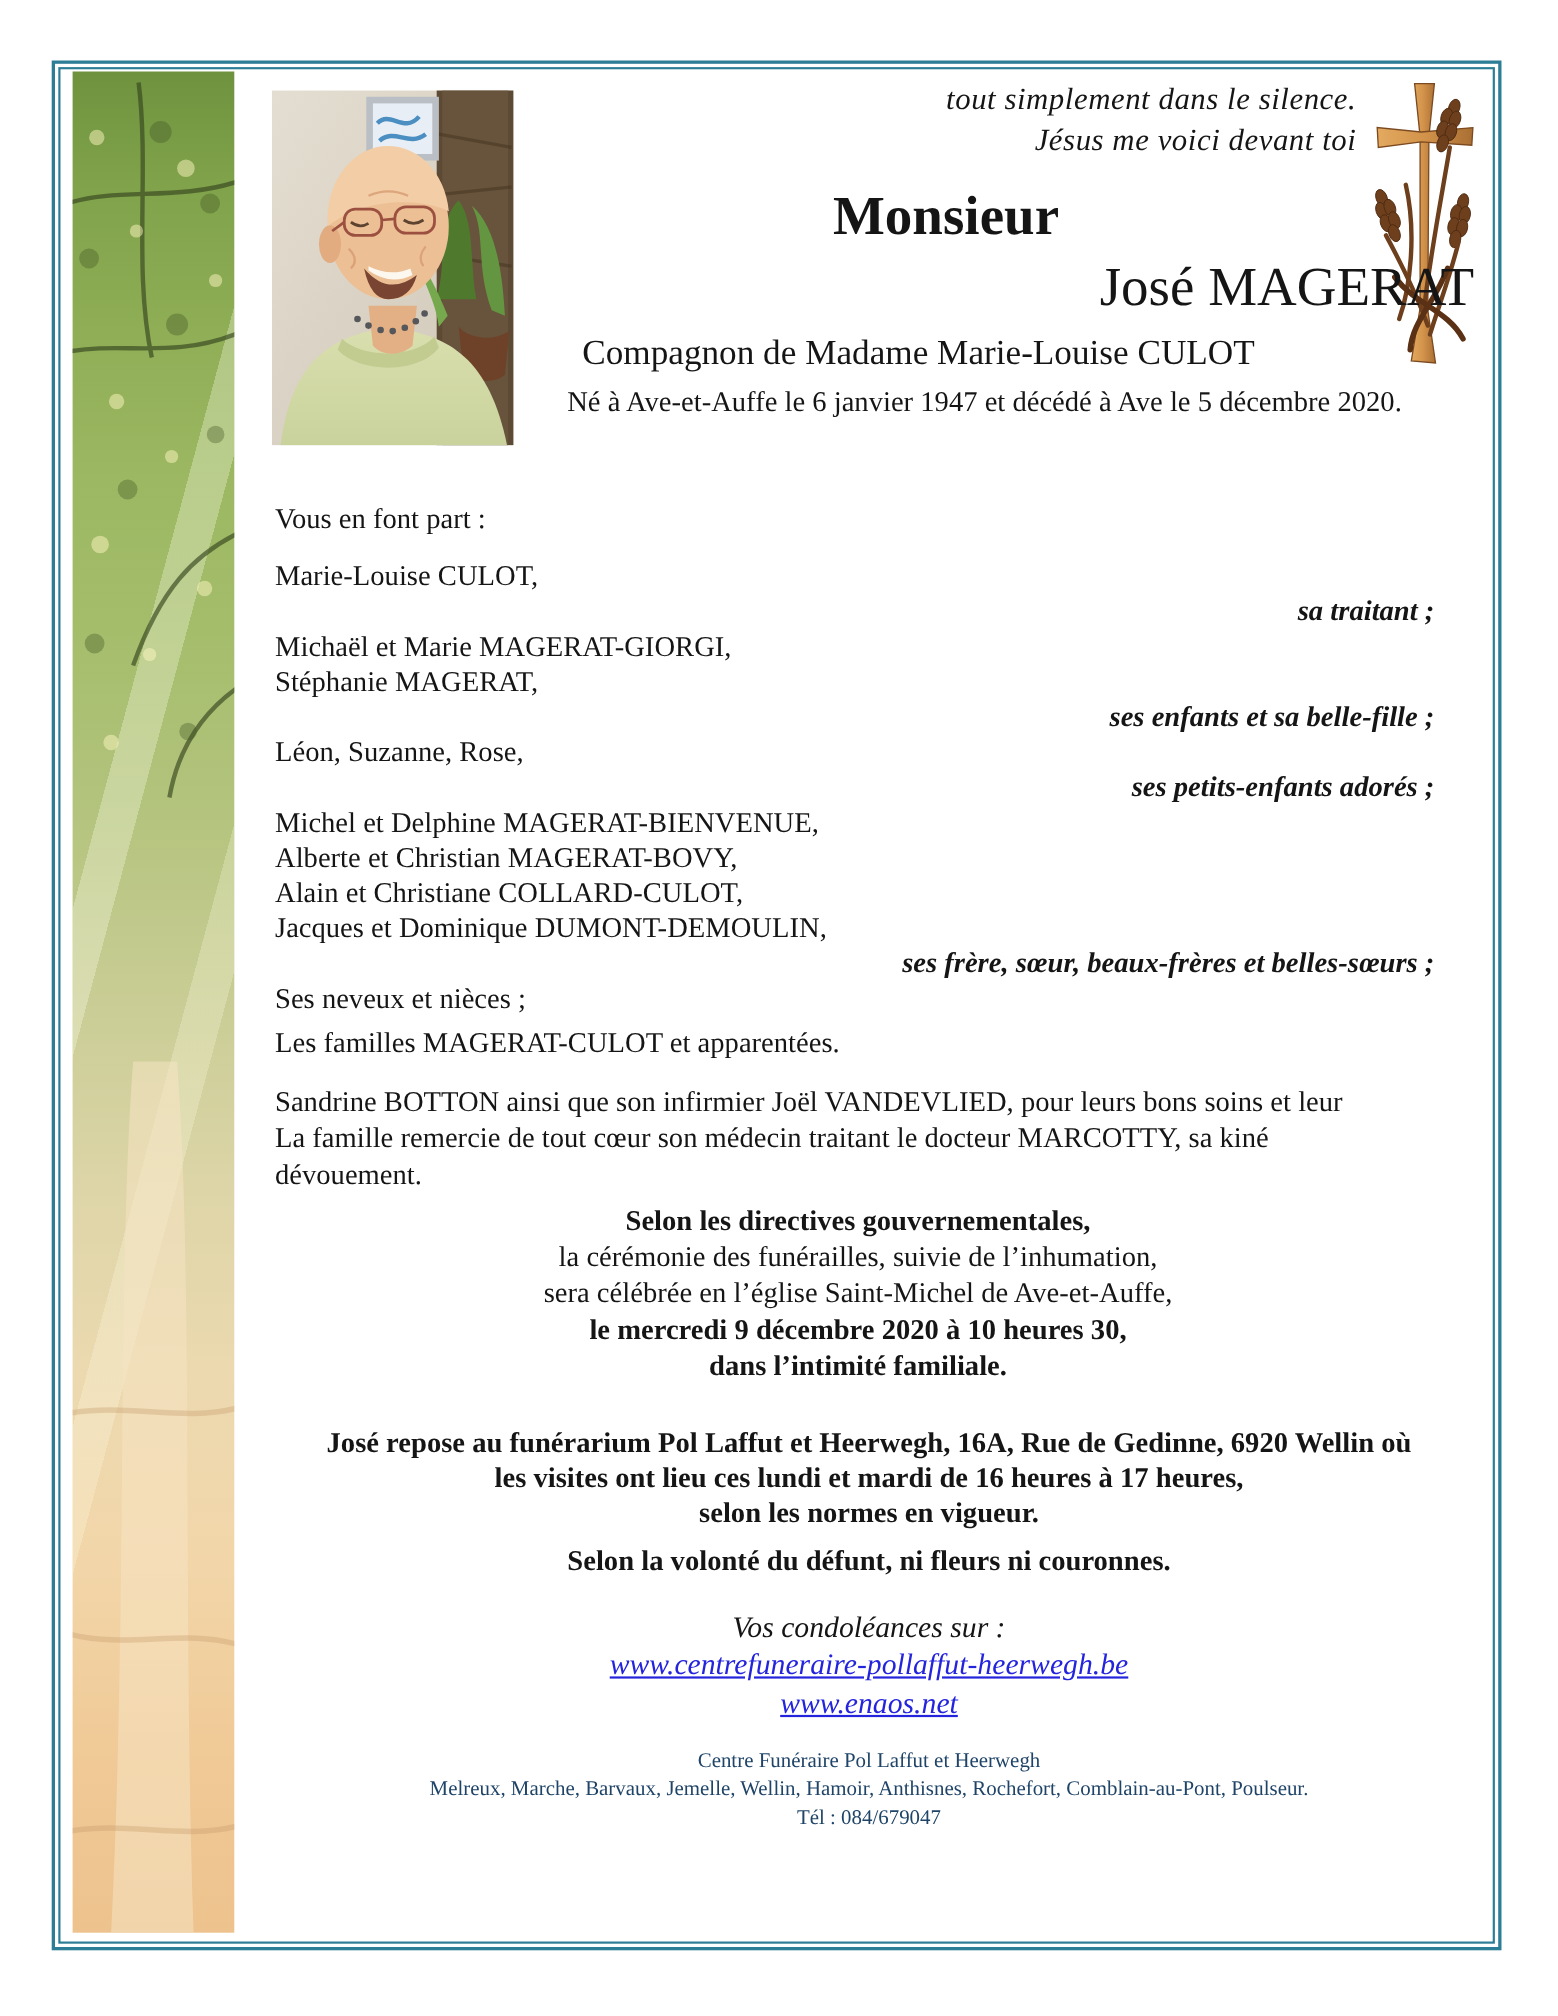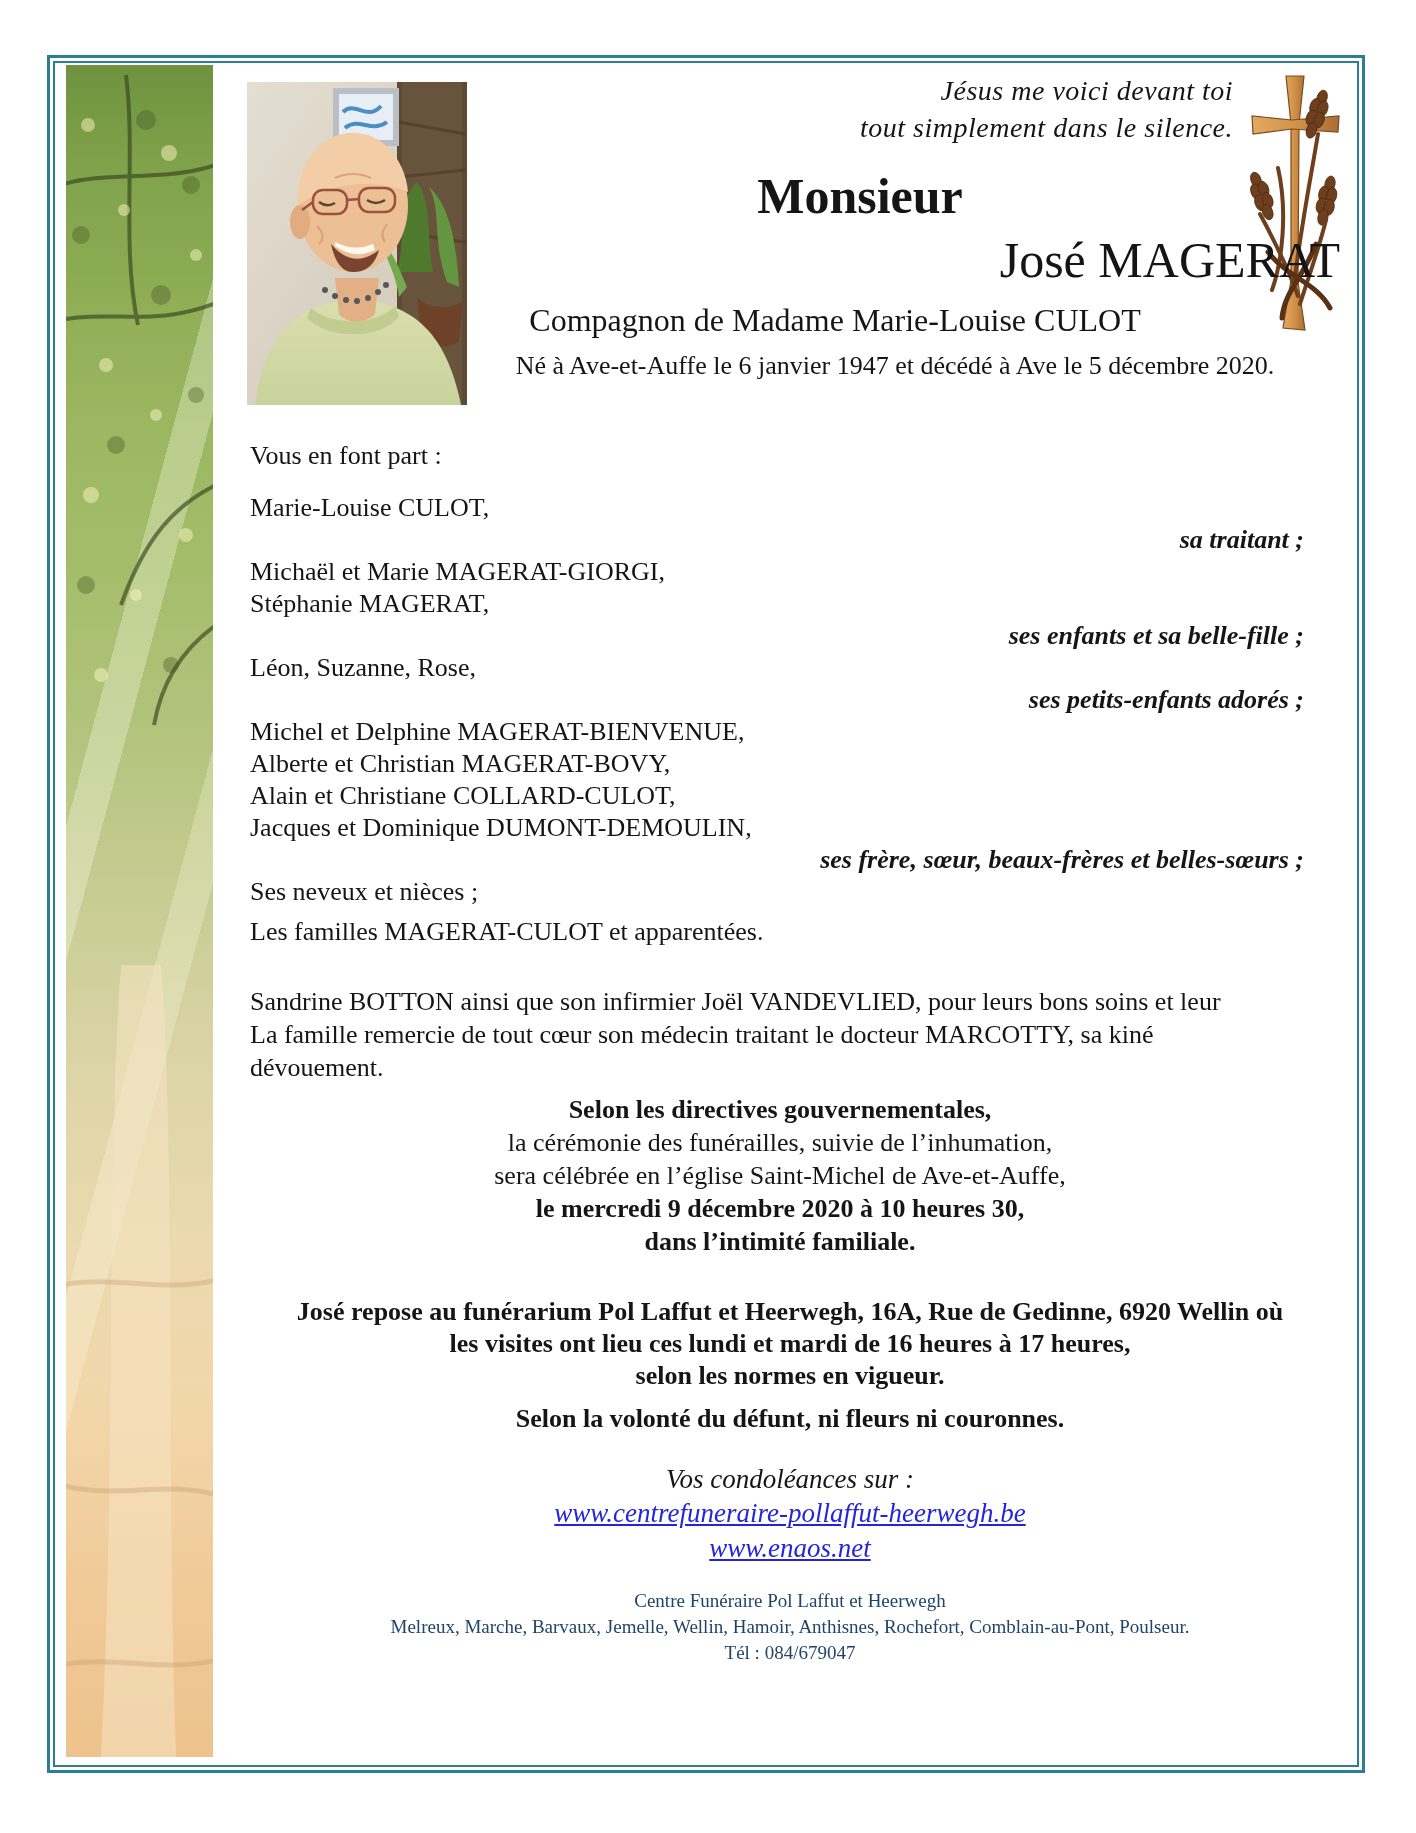--- a/index.html
+++ b/index.html
@@ -32,21 +32,21 @@
   .quote{position:absolute;left:250px;top:72px;width:983px;text-align:right;
     font-style:italic;font-size:28px;line-height:37px;letter-spacing:.5px;}
   .civility{position:absolute;left:380px;top:168px;width:960px;text-align:center;
     font-weight:bold;font-size:50px;line-height:56px;}
   .deceased{position:absolute;left:380px;top:232px;width:960px;text-align:right;
     font-weight:normal;font-size:50px;line-height:56px;}
   .relationship{position:absolute;left:355px;top:300px;width:960px;text-align:center;
     font-size:32px;line-height:40px;}
   .lifedates{position:absolute;left:415px;top:350px;width:960px;text-align:center;
     font-size:26px;line-height:32px;}
-  .body-block{position:absolute;left:250px;top:440px;width:1068px;
+  .body-block{position:absolute;left:250px;top:456px;width:1068px;
     font-size:26px;line-height:32px;}
   .intro{margin:0 0 20px 0;}
   .name-line{margin:0;}
   .relation-line{margin:0;text-align:right;padding-right:14px;
     font-weight:bold;font-style:italic;}
   .families-line{margin:8px 0 0 0;}
   .thanks{position:absolute;left:250px;top:985px;width:1080px;
     font-size:26px;line-height:33px;}
   .ceremony{position:absolute;left:240px;top:1093px;width:1080px;text-align:center;
     font-size:26px;line-height:33px;}
@@ -221,22 +221,22 @@
         <path d="M40 96 C 50 140, 44 190, 34 218"></path>
       </g>
       <g stroke="#5a3114" stroke-width="5" fill="none" stroke-linecap="round">
         <path d="M30 180 C 50 206, 78 210, 92 236"></path>
         <path d="M78 172 C 66 204, 46 220, 44 246"></path>
       </g>
     </svg>
   </div>
 
   <div class="quote">
+    <div>tout simplement dans le silence.</div>
     <div>Jésus me voici devant toi</div>
-    <div>tout simplement dans le silence.</div>
   </div>
 
   <div class="civility">Monsieur</div>
   <div class="deceased">José MAGERAT</div>
   <div class="relationship">Compagnon de Madame Marie-Louise CULOT</div>
   <div class="lifedates">Né à Ave-et-Auffe le 6 janvier 1947 et décédé à Ave le 5 décembre 2020.</div>
 
   <div class="body-block">
     <p class="intro">Vous en font part :</p>
 

